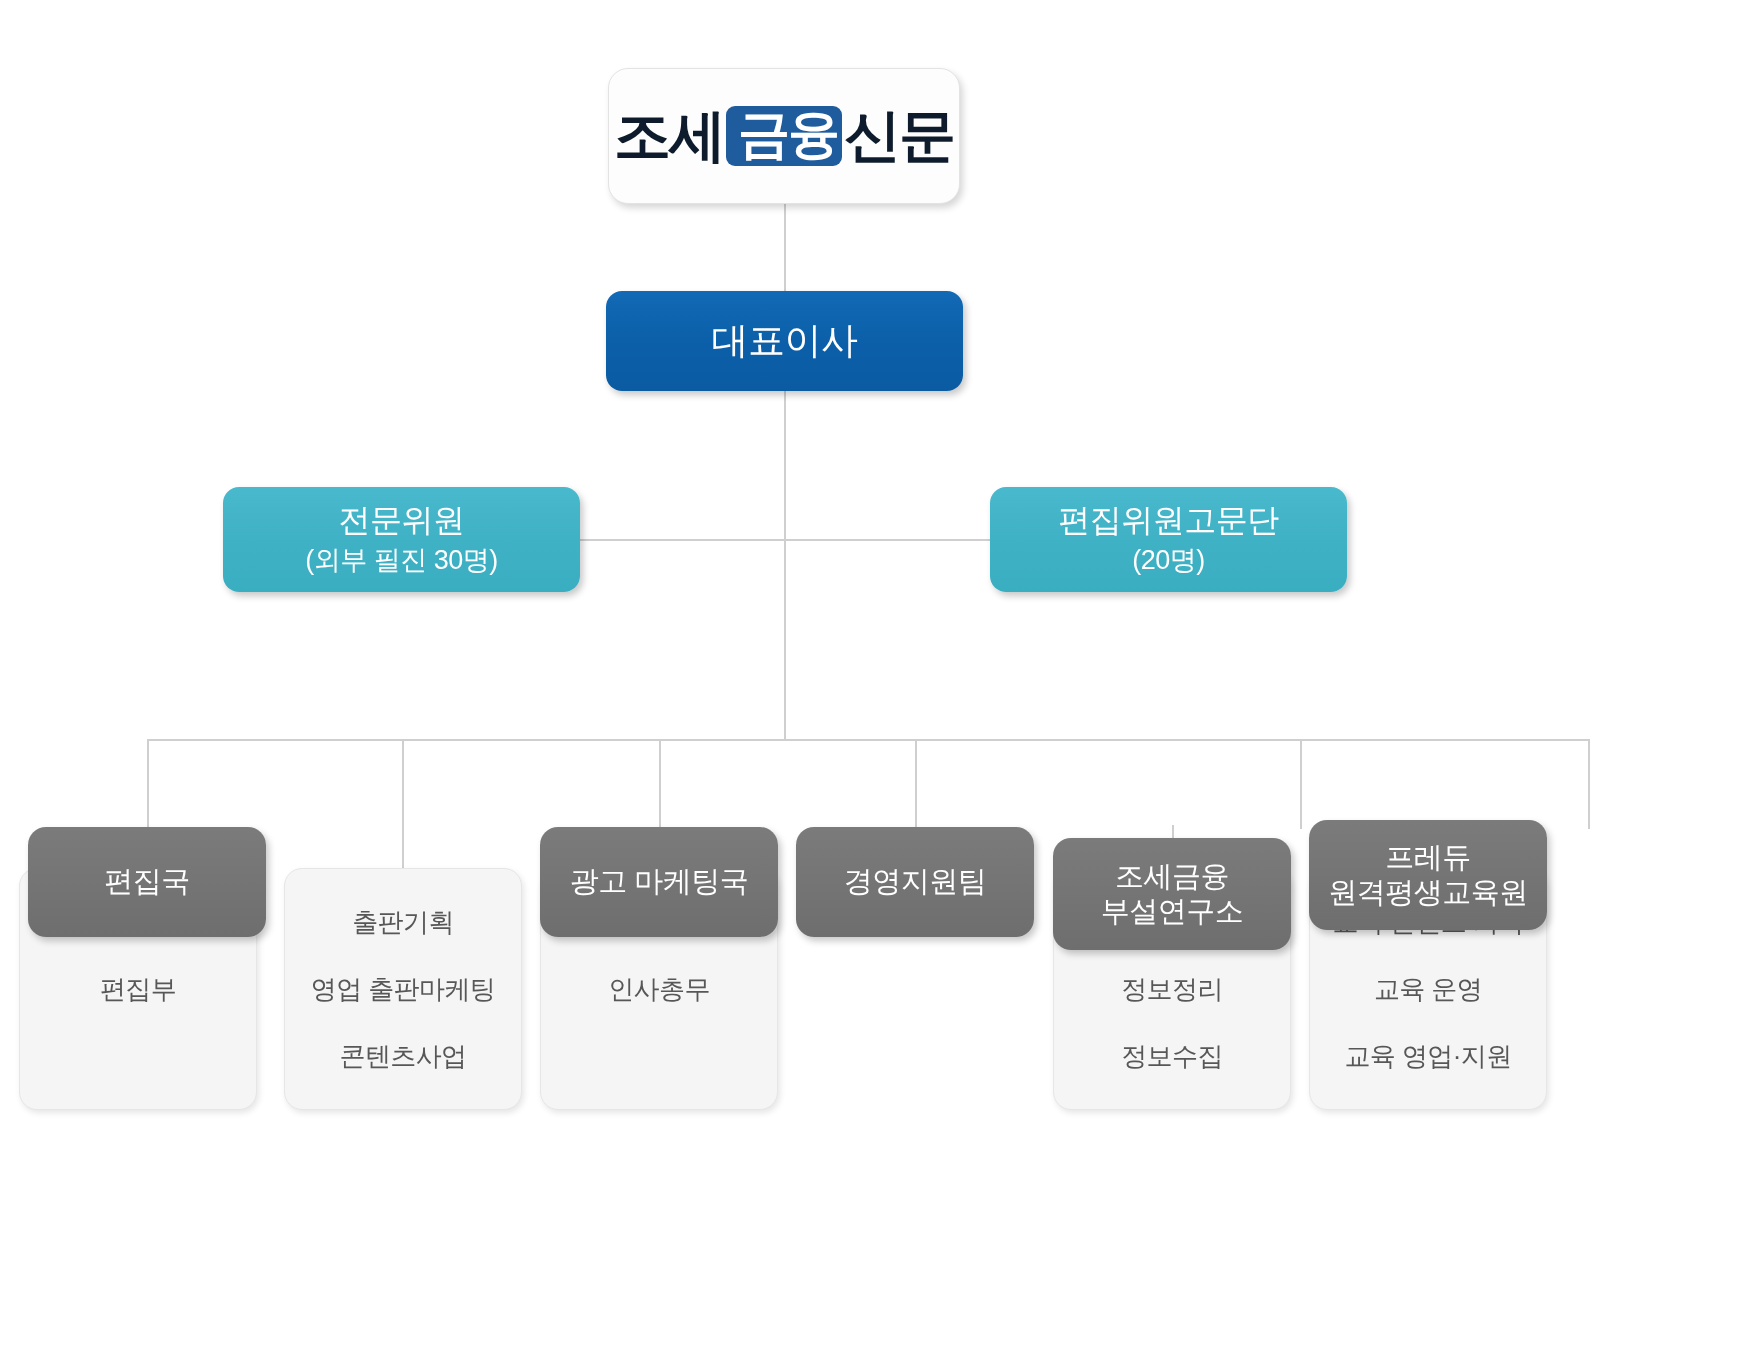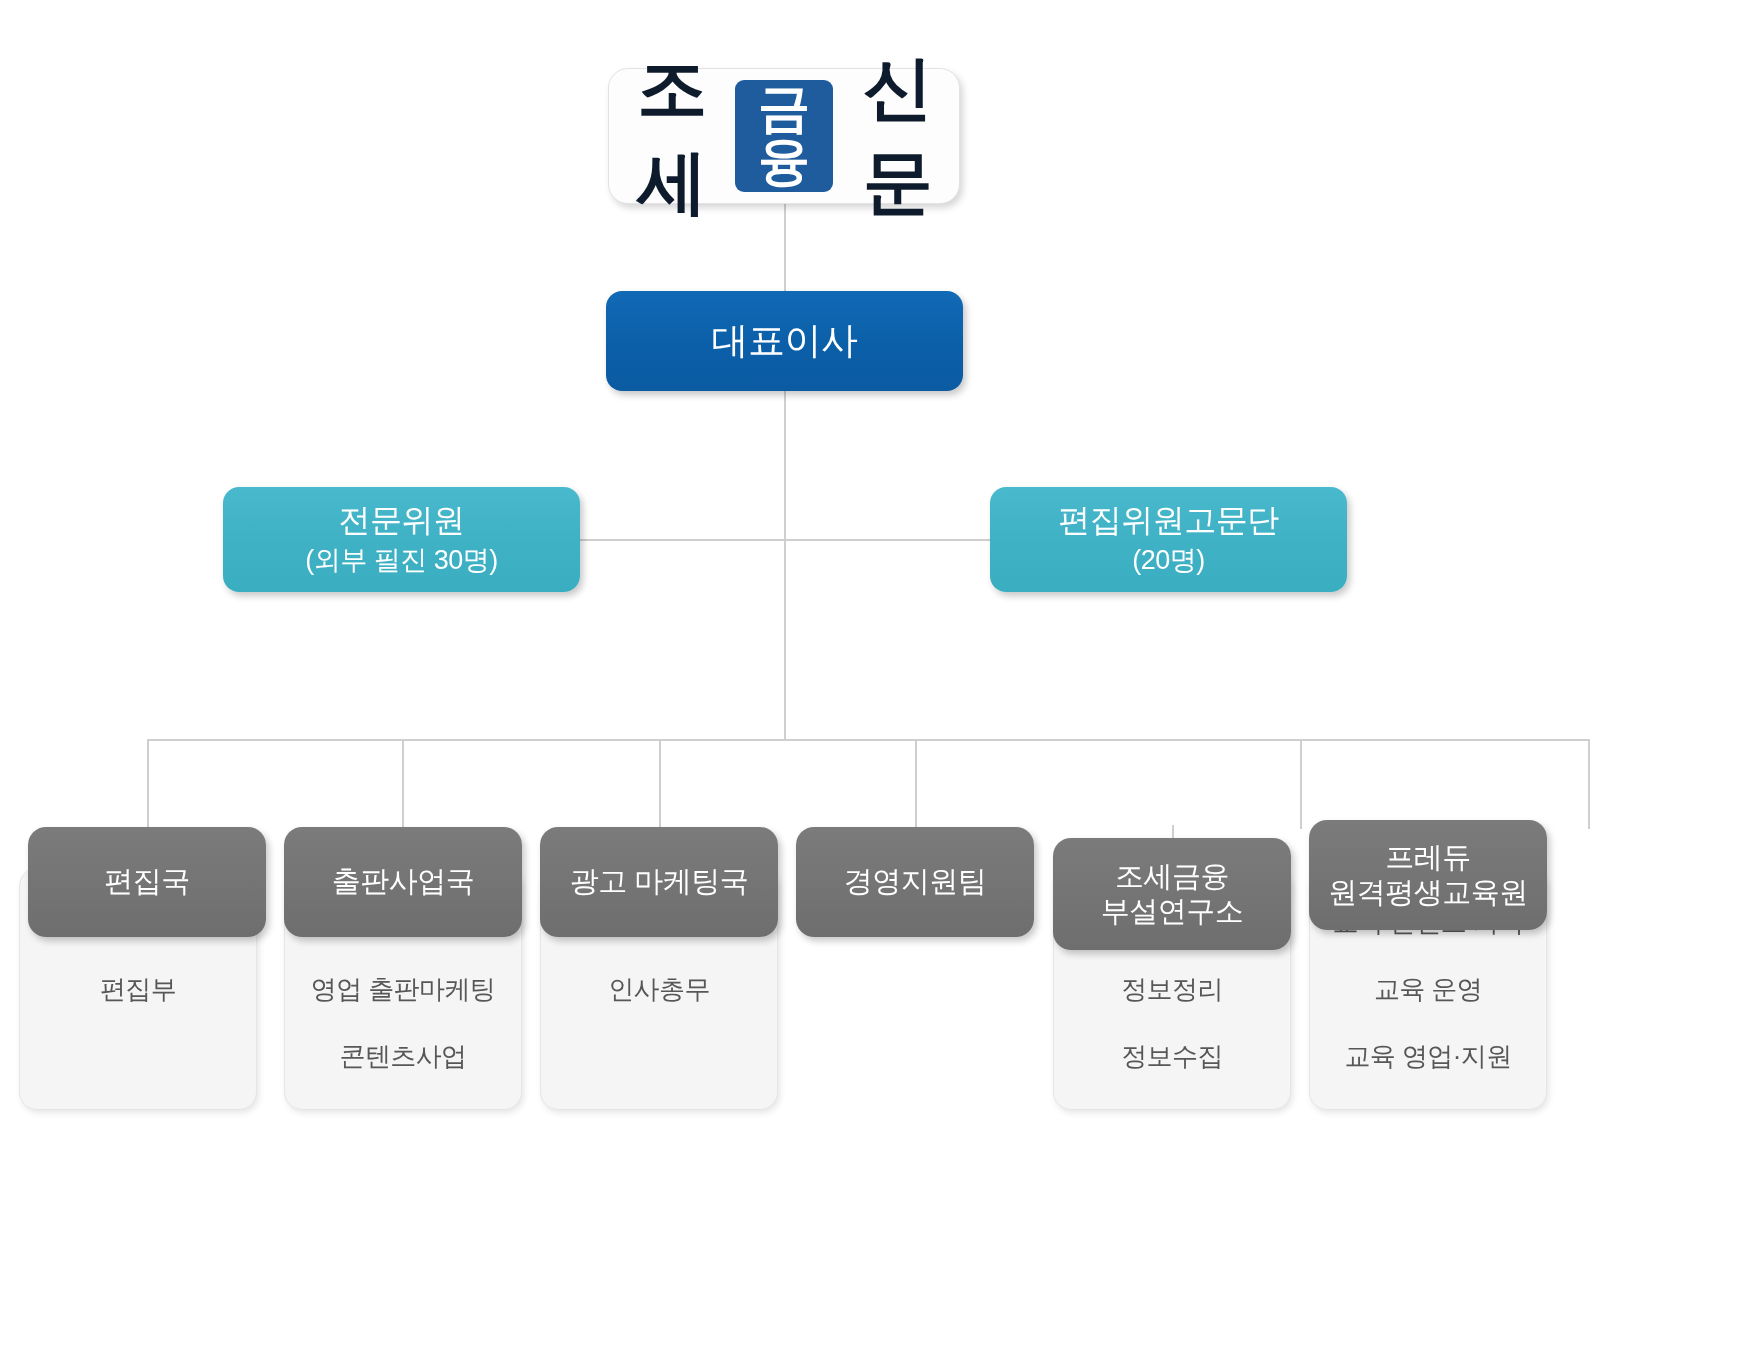--- a/index.html
+++ b/index.html
@@ -51,32 +51,32 @@
   }
   .logo-wrap {
     display: flex;
     align-items: center;
     justify-content: center;
     gap: 2px;
   }
   .logo-dark {
     color: #0d1b2c;
     font-weight: bold;
-    font-size: 70px;
+    font-size: 57px;
     letter-spacing: -2px;
   }
   .logo-blue {
     color: #1f5c9e;
     background: #1f5c9e;
     color: #ffffff;
     font-weight: bold;
     font-size: 52px;
     letter-spacing: -2px;
     border-radius: 9px;
-    padding: 2px 4px 4px 2px;
+    padding: 2px 4px 4px 12px;
     line-height: 1.02;
   }
 
   
   .node-ceo {
     background: linear-gradient(180deg, #1269b5 0%, #0b5fa8 55%, #0a5ba2 100%);
     box-shadow: 3px 4px 7px rgba(0,0,0,0.22);
   }
   .node-ceo .title {
     color: #ffffff;
@@ -193,23 +193,20 @@
   </div>
 
   <div class="node node-teal" style="left:990px; top:487px; width:357px; height:105px;">
     <span class="title">편집위원고문단</span>
     <span class="sub">(20명)</span>
   </div>
 
   <div class="node node-dept" style="left:28px; top:827px; width:238px; height:110px;">
     <span class="title">편집국</span>
   </div>
-  <div class="node node-dept" style="left:284px; top:827px; width:238px; height:110px;">
-    <span class="title">출판사업국</span>
-  </div>
   <div class="node node-dept" style="left:540px; top:827px; width:238px; height:110px;">
     <span class="title">광고 마케팅국</span>
   </div>
   <div class="node node-dept" style="left:796px; top:827px; width:238px; height:110px;">
     <span class="title">경영지원팀</span>
   </div>
   <div class="node node-dept" style="left:1053px; top:838px; width:238px; height:112px;align-items:center;">
     <span class="title">조세금융
 부설연구소</span>
   </div>

